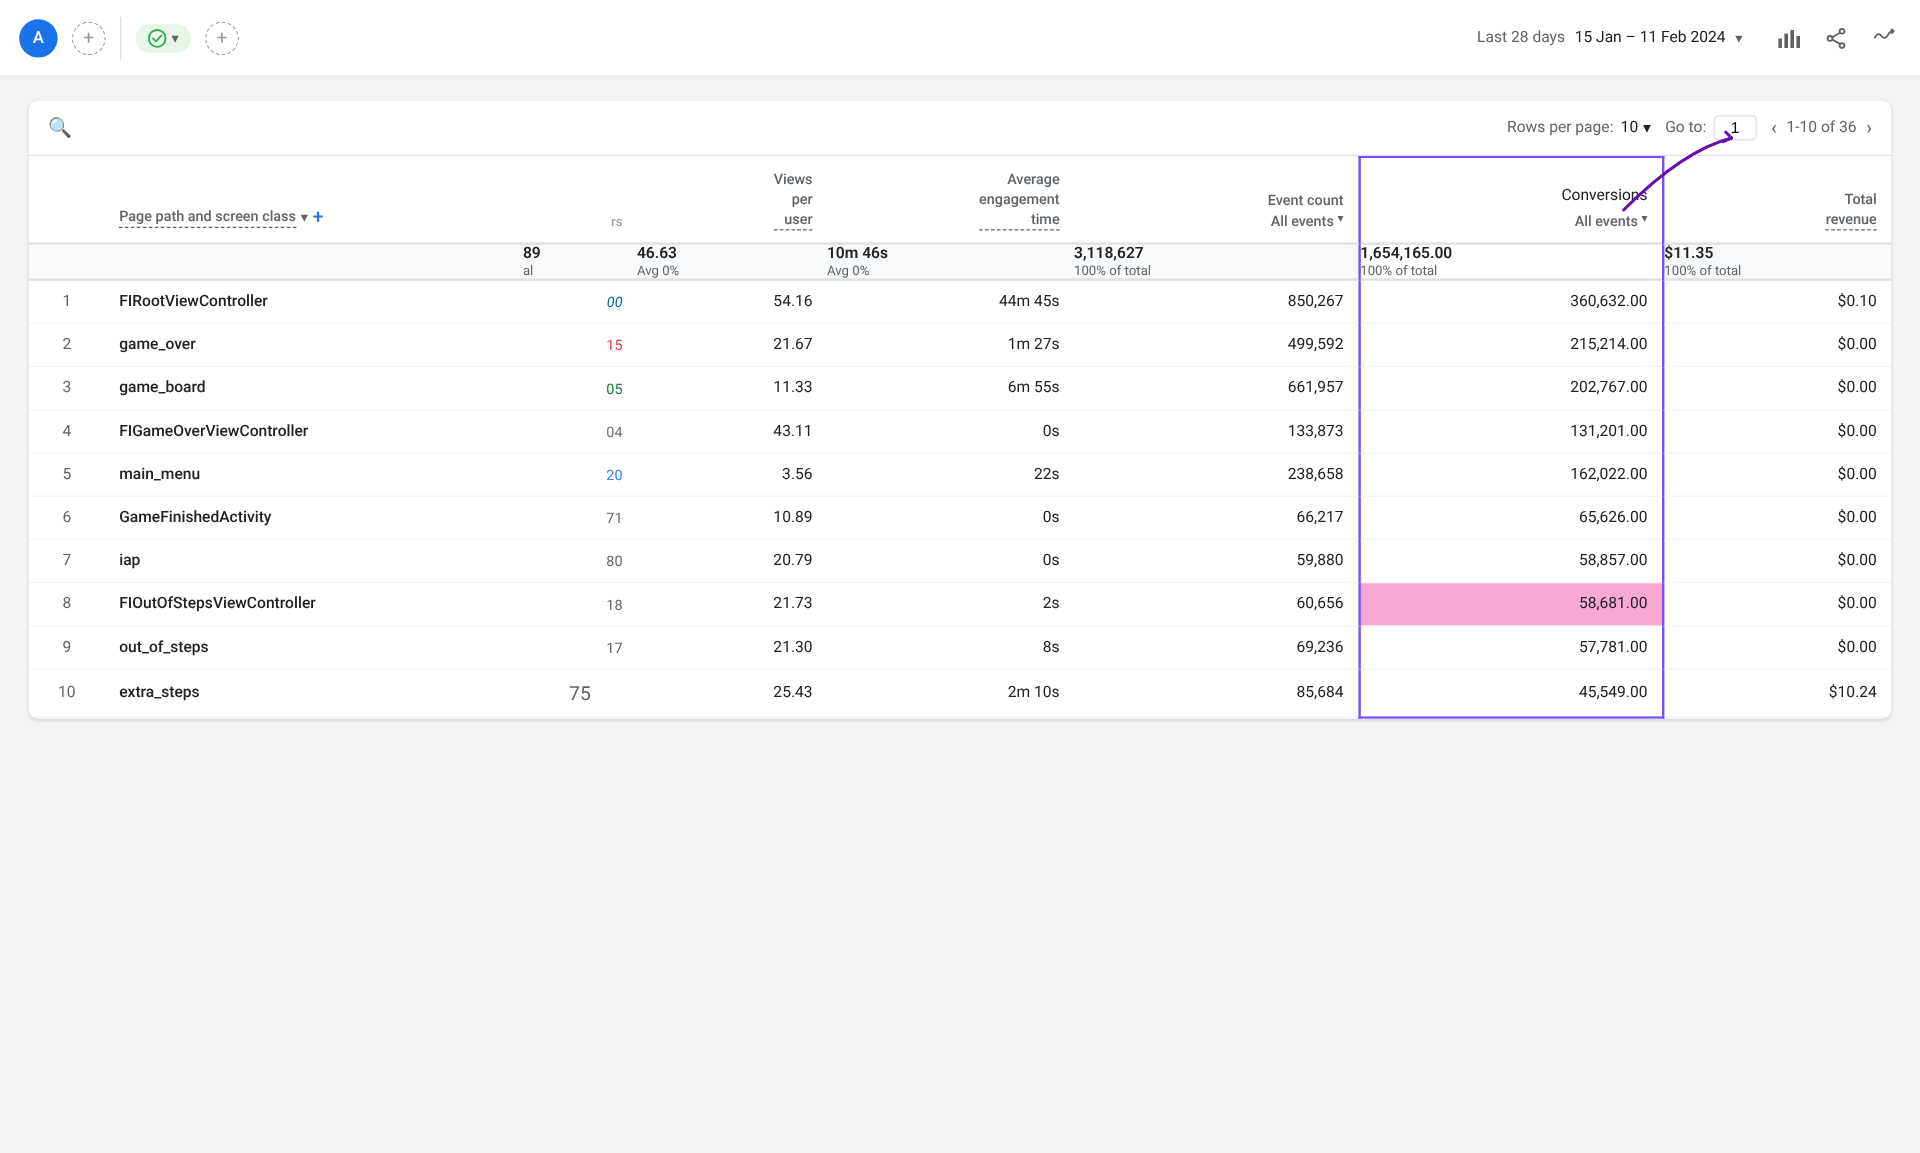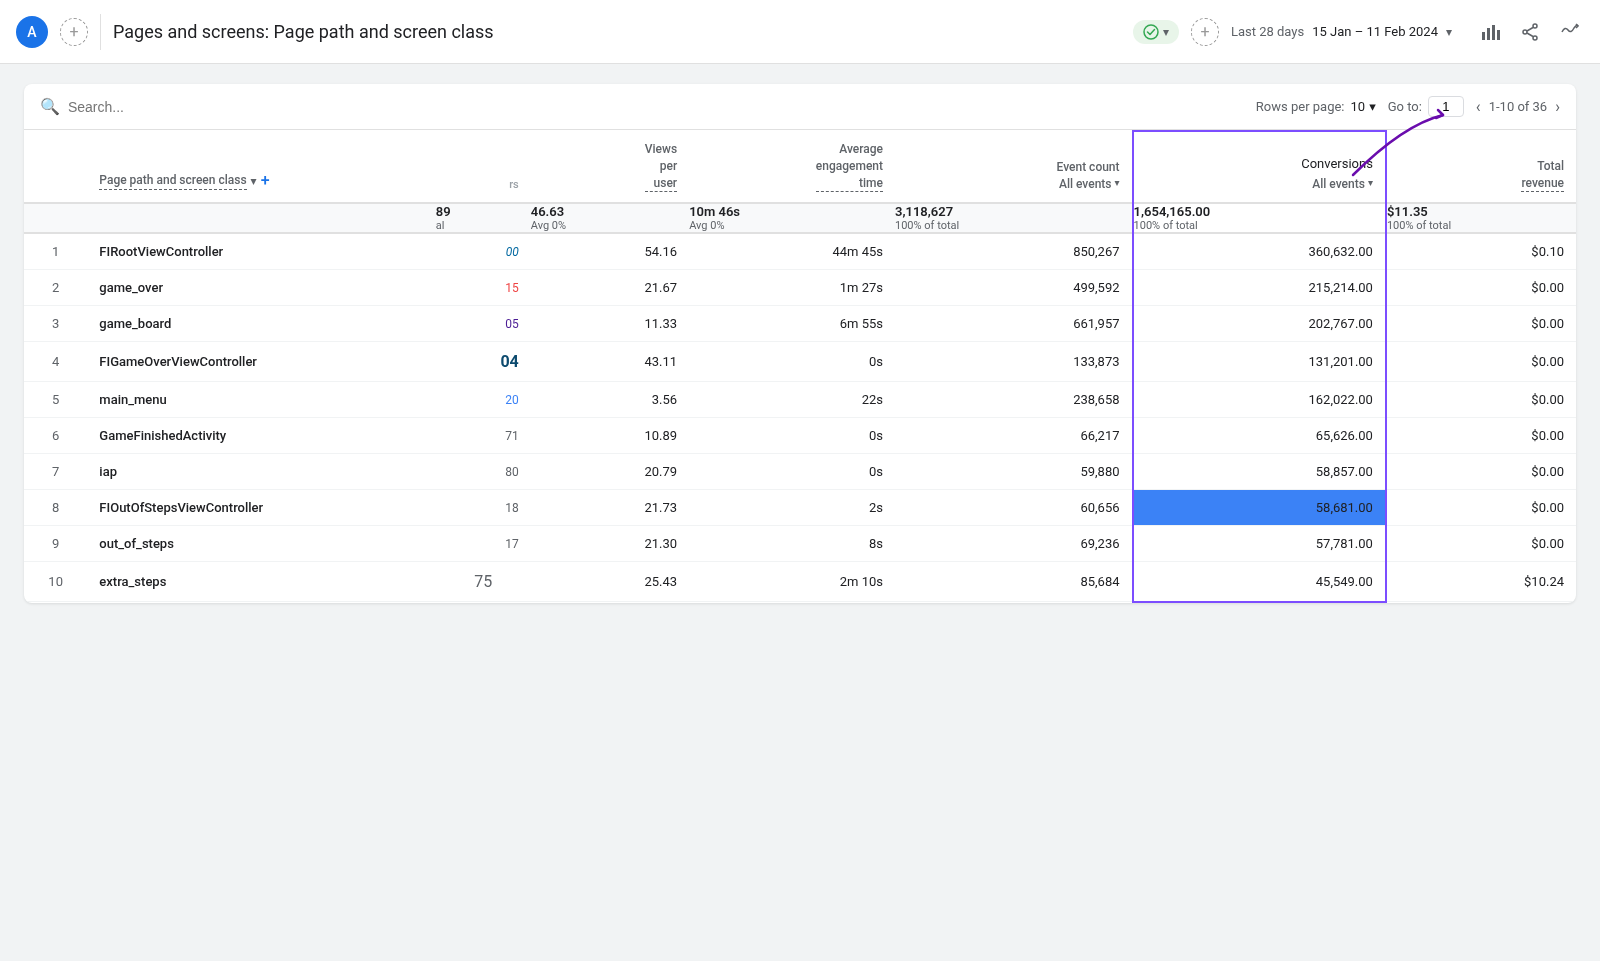--- a/index.html
+++ b/index.html
@@ -247,21 +247,20 @@
   </style>
 </head>
 <body>
 
 <div class="topbar">
   <div class="avatar">
     <span>A</span>
   </div>
   <div class="add-btn">+</div>
   <div class="divider-v"></div>
-  <span class="page-title">Pages and screens: Page path and screen class</span>
 
   <div class="status-badge">
     <svg width="16" height="16" viewBox="0 0 16 16" fill="none">
       <circle cx="8" cy="8" r="7" stroke="#34a853" stroke-width="1.5" fill="none"></circle>
       <path d="M4.5 8l2.5 2.5 4.5-5" stroke="#34a853" stroke-width="1.5" stroke-linecap="round" stroke-linejoin="round"></path>
     </svg>
     <span class="dropdown-arrow">▾</span>
   </div>
 
   <div class="topbar-add">+</div>
@@ -298,21 +297,20 @@
     </div>
   </div>
 </div>
 
 <div class="main">
   <div class="table-container">
 
     <div class="toolbar">
       <div class="search-wrap">
         <span class="search-icon">🔍</span>
-        <input class="search-input" type="text" placeholder="Search..." style="">
       </div>
       <div class="rows-per-page">
         <span>Rows per page:</span>
         <div class="rows-select">
           <span>10</span>
           <span>▾</span>
         </div>
       </div>
       <div class="goto-wrap">
         <span>Go to:</span>
@@ -425,31 +423,31 @@
     <td style="color:#ef4444;font-size:12px;">15</td>
     <td>21.67</td>
     <td>1m 27s</td>
     <td>499,592</td>
     <td class="highlighted" style="border-left:2.5px solid #7c4dff;border-right:2.5px solid #7c4dff;background:#fff;">215,214.00</td>
     <td>$0.00</td>
   </tr>
           <tr>
     <td>3</td>
     <td class="col-page">game_board</td>
-    <td style="color:#4c1d95;font-size:12px;">05</td>
+    <td style="color:#15803d;font-size:12px;">05</td>
     <td>11.33</td>
     <td>6m 55s</td>
     <td>661,957</td>
     <td class="highlighted" style="border-left:2.5px solid #7c4dff;border-right:2.5px solid #7c4dff;background:#fff;">202,767.00</td>
     <td>$0.00</td>
   </tr>
           <tr>
     <td>4</td>
     <td class="col-page">FIGameOverViewController</td>
-    <td style="color:#0c4a6e;font-size:16px;font-weight:bold;">04</td>
+    <td style="color:#737373;font-size:12px;">04</td>
     <td>43.11</td>
     <td>0s</td>
     <td>133,873</td>
     <td class="highlighted" style="border-left:2.5px solid #7c4dff;border-right:2.5px solid #7c4dff;background:#fff;">131,201.00</td>
     <td>$0.00</td>
   </tr>
           <tr>
     <td>5</td>
     <td class="col-page">main_menu</td>
     <td style="color:#3b82f6;font-size:12px;">20</td>
@@ -479,21 +477,21 @@
     <td class="highlighted" style="border-left:2.5px solid #7c4dff;border-right:2.5px solid #7c4dff;background:#fff;">58,857.00</td>
     <td>$0.00</td>
   </tr>
           <tr>
     <td>8</td>
     <td class="col-page">FIOutOfStepsViewController</td>
     <td style="color:#5f6368;font-size:12px;">18</td>
     <td>21.73</td>
     <td>2s</td>
     <td>60,656</td>
-    <td class="highlighted" style="border-left:2.5px solid #7c4dff;border-right:2.5px solid #7c4dff;background:#3b82f6;">58,681.00</td>
+    <td class="highlighted" style="border-left:2.5px solid #7c4dff;border-right:2.5px solid #7c4dff;background:#f9a8d4;">58,681.00</td>
     <td>$0.00</td>
   </tr>
           <tr>
     <td>9</td>
     <td class="col-page">out_of_steps</td>
     <td style="color:#5f6368;font-size:12px;">17</td>
     <td>21.30</td>
     <td>8s</td>
     <td>69,236</td>
     <td class="highlighted" style="border-left:2.5px solid #7c4dff;border-right:2.5px solid #7c4dff;background:#fff;">57,781.00</td>

